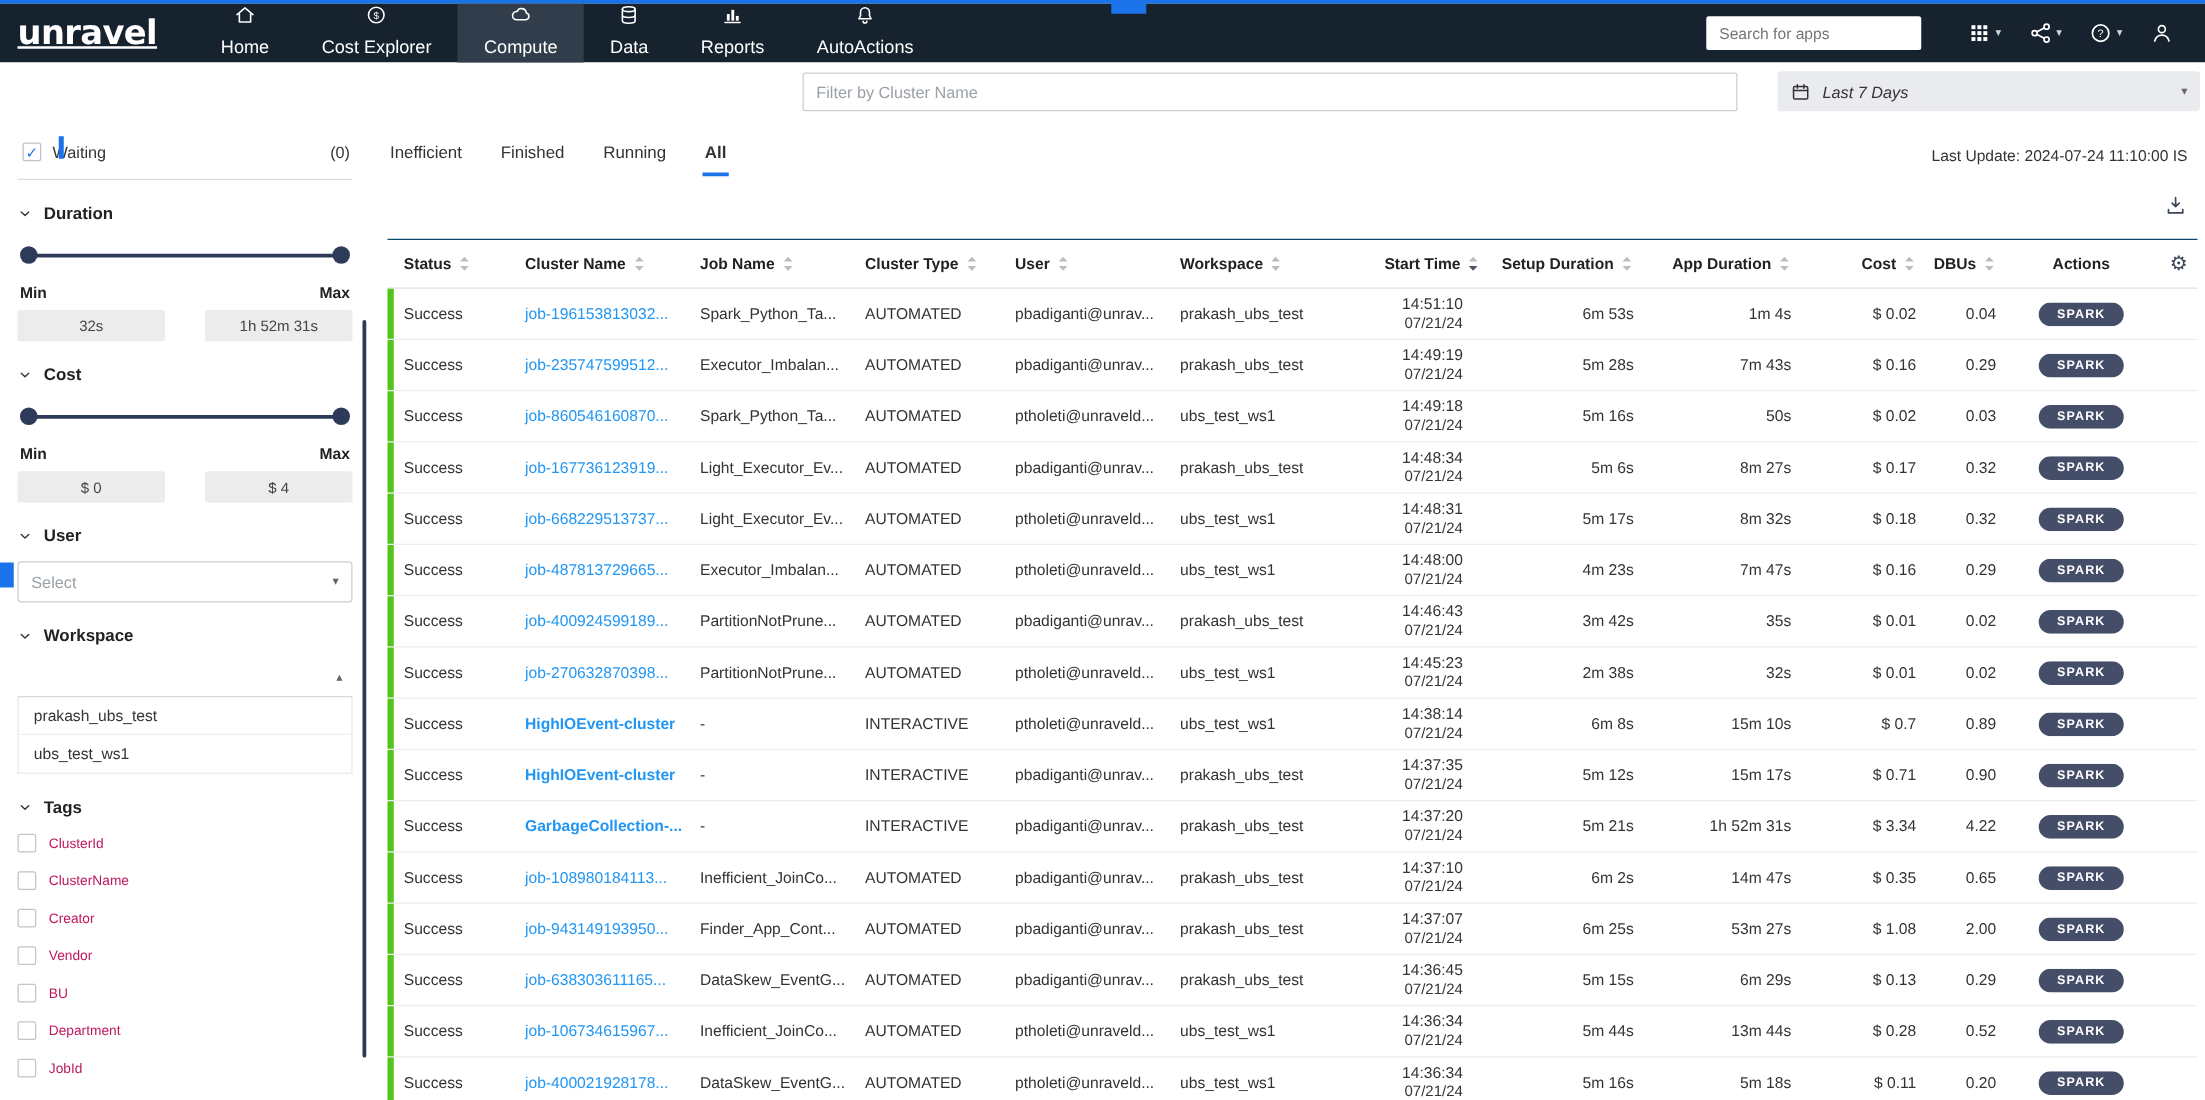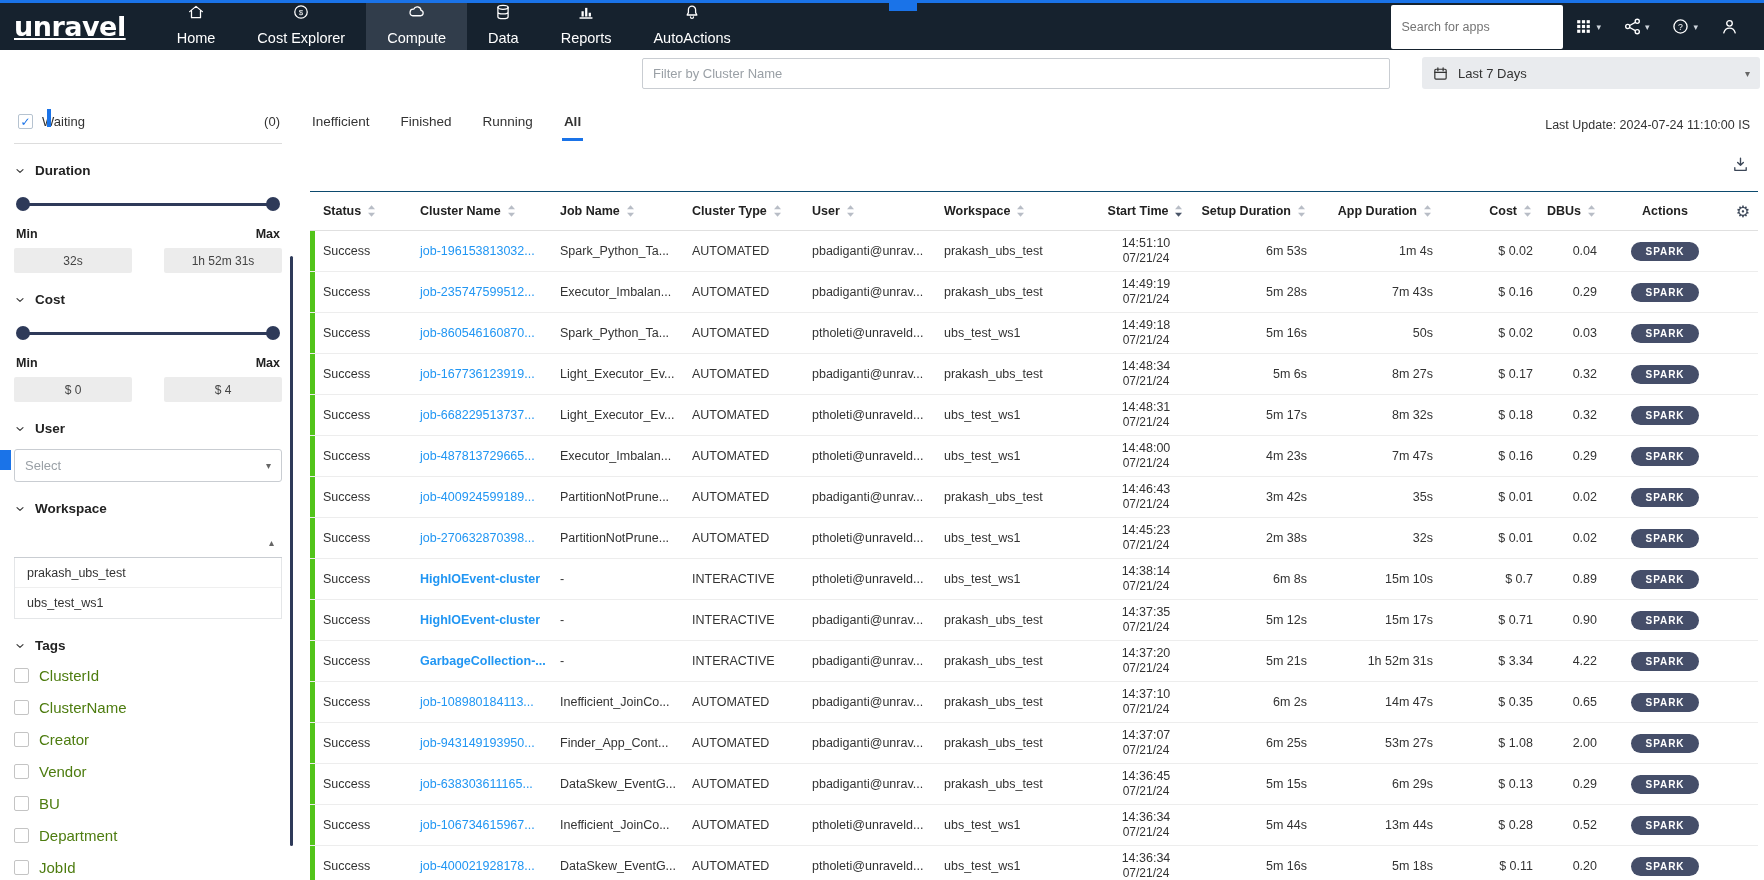--- a/index.html
+++ b/index.html
@@ -18,33 +18,33 @@
 
   
   .navbar{ height:47px; background:var(--navbar-bg); display:flex; align-items:stretch; color:#fff; }
   .logo{ display:flex; align-items:center; font-size:27px; font-weight:bold; letter-spacing:-0.5px;
     padding:0 30px 0 14px; font-family:"DejaVu Sans",sans-serif;text-decoration:underline; }
   .nav-items{ display:flex; align-items:stretch; }
   .nav-item{ display:flex; align-items:center; gap:9px; padding:0 21px; font-size:14.5px; cursor:pointer; white-space:nowrap;flex-direction:column; }
   .nav-item.active{ background:#313d4b; }
   .nav-item .icon{ display:flex; }
   .nav-right{ margin-left:auto; display:flex; align-items:center; padding-right:14px; }
-  .nav-search{ width:172px; height:44px; border:none; border-radius:2px; padding:0 10px; font-size:12.5px;
-    background:#fff; color:#333; outline:none; font-family:inherit; }
+  .nav-search{ width:172px; height:27px; border:none; border-radius:2px; padding:0 10px; font-size:12.5px;
+    background:#fff; color:#333; outline:none; margin-right:26px; font-family:inherit; }
   .nav-icon-group{ display:flex; align-items:center; gap:3px; padding:0 11px; cursor:pointer; }
   .nav-caret{ font-size:9px; color:#cfd6dd; }
 
   
   .filter-bar{ height:46px; display:flex; align-items:center; background:#fff; }
   .cluster-filter{ margin-left:642px; width:748px; height:31px; border:1px solid #c9cdd2; border-radius:2px;
     padding:0 10px; font-size:13px; color:#333; outline:none; font-family:inherit; }
   .cluster-filter::placeholder{ color:#9aa0a6; }
   .date-widget{ margin-left:auto; margin-right:4px; width:338px; height:32px; background:#e9ebee; border-radius:3px;
     display:flex; align-items:center; gap:9px; padding:0 10px; cursor:pointer; }
-  .date-label{ font-size:13px; color:#333; }
+  .date-label{ font-size:13px; color:#333;font-style:italic; }
   .date-caret{ margin-left:auto; font-size:10px; color:#666; }
 
   
   .content{ display:flex; height:784px; }
   .sidebar{ width:300px; padding:14px 18px 0 14px; position:relative; flex:none; }
   .main{ flex:1; padding:12px 6px 0 10px; min-width:0; }
 
   
   .waiting-row{ display:flex; align-items:center; gap:9px; padding:4px 2px 14px 4px; border-bottom:1px solid #ddd; }
   .cb{ width:15px; height:15px; border:1px solid #b6c3d0; border-radius:2px; background:#fff; flex:none;
@@ -72,21 +72,21 @@
   .combo-box{ margin-top:12px; height:30px; border-bottom:1px solid #c9cdd2; display:flex; align-items:center;
     padding:0 8px; cursor:pointer; }
   .combo-caret{ margin-left:auto; font-size:10px; color:#666; }
   .ws-options{ border:1px solid #e4e6e8; border-top:none; }
   .ws-option{ height:30px; display:flex; align-items:center; padding:0 12px; font-size:12.5px; color:#333;
     cursor:pointer; border-bottom:1px solid #efefef; background:#fff; }
   .ws-option:last-child{ border-bottom:none; }
   .tags-list{ margin-top:14px; display:flex; flex-direction:column; gap:15px; }
   .tag-row{ display:flex; align-items:center; gap:10px; cursor:pointer; }
   .tag-row .cb{ border-color:#c4c4c4; color:transparent; }
-  .tag-label{ font-size:15px; color:#4d7c0f; }
+  .tag-label{ font-size:11px; color:#be185d; }
   .side-scrollbar{ position:absolute; right:7px; top:160px; width:3px; height:590px; background:#2e3a59; border-radius:2px; cursor:pointer; }
 
   
   .tabs-row{ display:flex; align-items:flex-end; padding-right:8px; }
   .tab{ font-size:13.5px; color:#333; padding:6px 2px 9px 2px; margin-right:27px; cursor:pointer; border-bottom:3px solid transparent; }
   .tab.active{ font-weight:bold; border-bottom-color:var(--accent); }
   .last-update{ margin-left:auto; font-size:12.5px; color:#333; padding-bottom:9px; }
   .export-row{ display:flex; justify-content:flex-end; padding:14px 8px 0 0; height:40px; }
   .export-btn{ color:#3c4758; cursor:pointer; display:flex; }
 
@@ -96,21 +96,21 @@
   .th{ display:flex; align-items:center; gap:5px; padding:0 8px; font-size:12.5px; font-weight:bold; color:#222;
     white-space:nowrap; overflow:hidden; cursor:pointer; }
   .sort-ic{ display:flex; flex:none; }
   .trow{ height:41px; border-bottom:1px solid #ededed; position:relative; }
   .trow::before{ content:""; position:absolute; left:0; top:0; bottom:0; width:5px; background:var(--success-green); }
   .td{ display:flex; align-items:center; padding:0 8px; font-size:12.5px; color:#333; white-space:nowrap; overflow:hidden; }
   .al-right{ justify-content:flex-end; text-align:right; }
   .al-center{ justify-content:center; text-align:center; }
   .td.link{ color:var(--link-blue); cursor:pointer; font-weight:500; }
   .td.link.bold{ font-weight:bold; }
-  .starttime{ display:flex; flex-direction:column; align-items:center; line-height:1.3; }
+  .starttime{ display:flex; flex-direction:column; align-items:flex-end; line-height:1.3; }
   .starttime .d2{ font-size:12px; }
   .pill{ background:var(--spark-pill); color:#fff; font-size:10px; font-weight:bold; letter-spacing:0.9px;
     padding:4px 15px; border-radius:11px; cursor:pointer; }
   .gear{ font-size:16px; color:#3c4758; cursor:pointer; }
 
   
   .marker{ position:absolute; background:var(--accent); z-index:20; }
   .marker.top{ left:889px; top:0; width:28px; height:11px; }
   .marker.left{ left:0; top:450px; width:11px; height:20px; }
   .marker.waiting{ left:47px; top:109px; width:4px; height:18px; }

